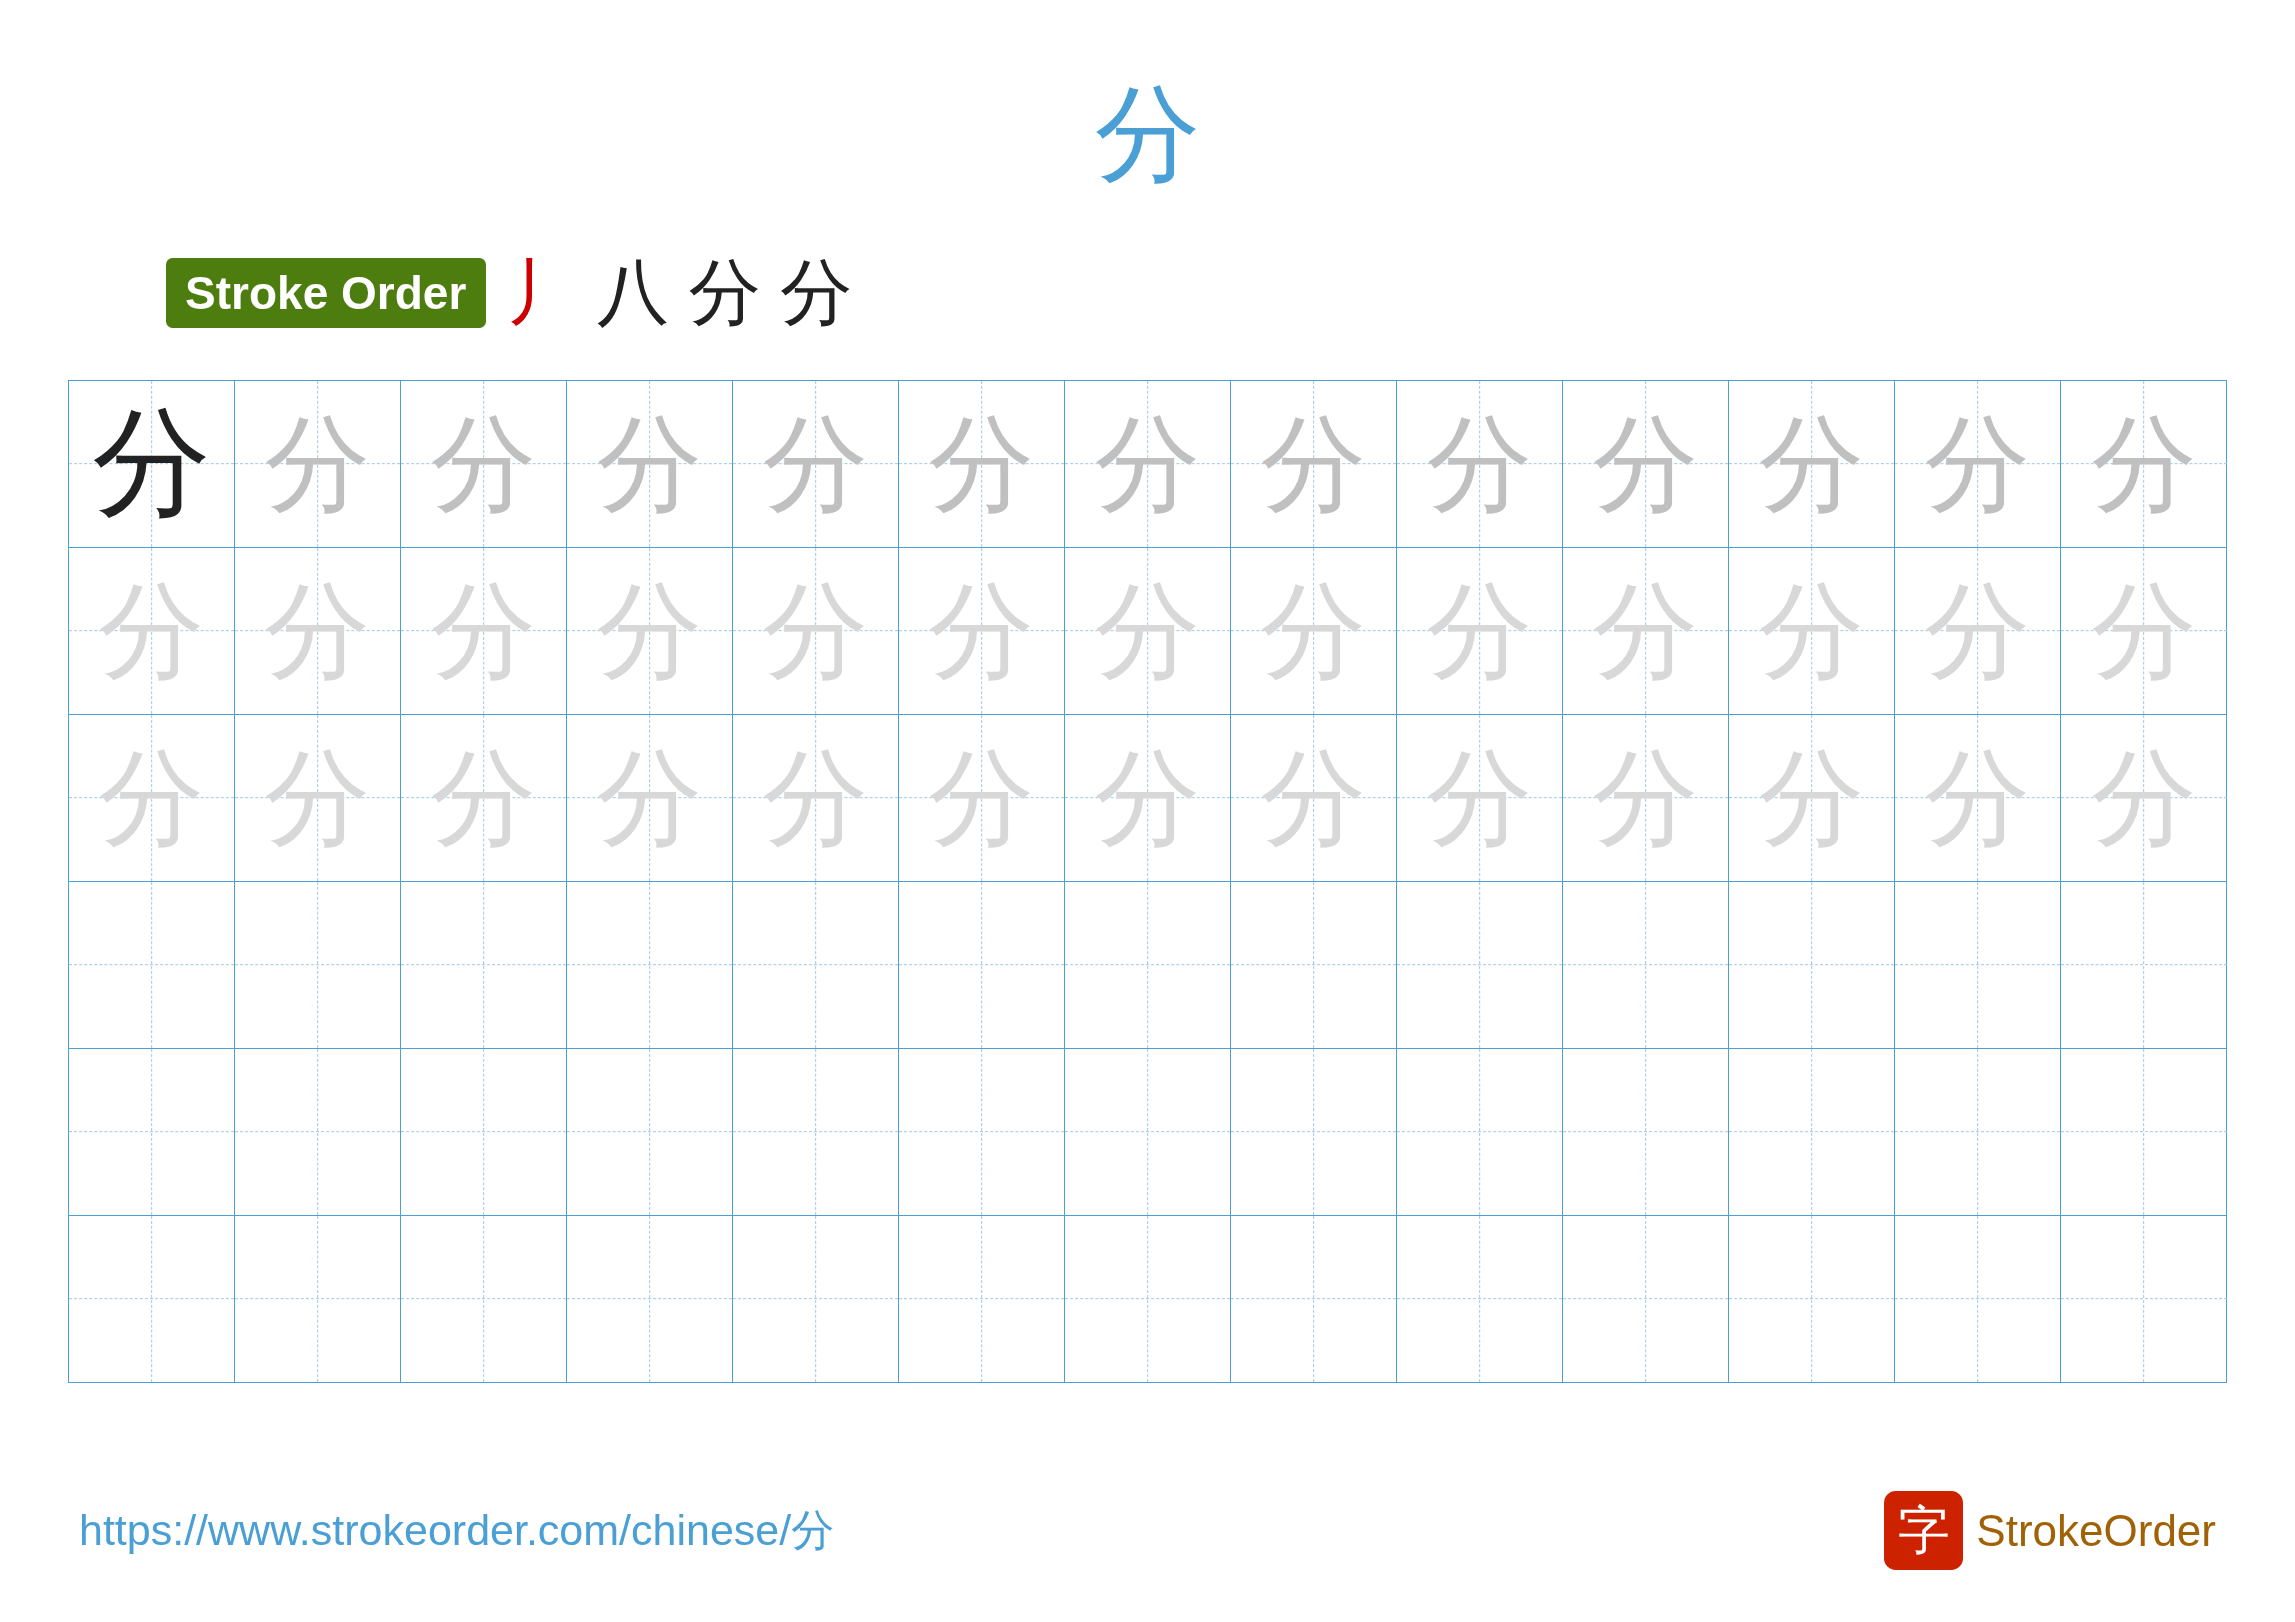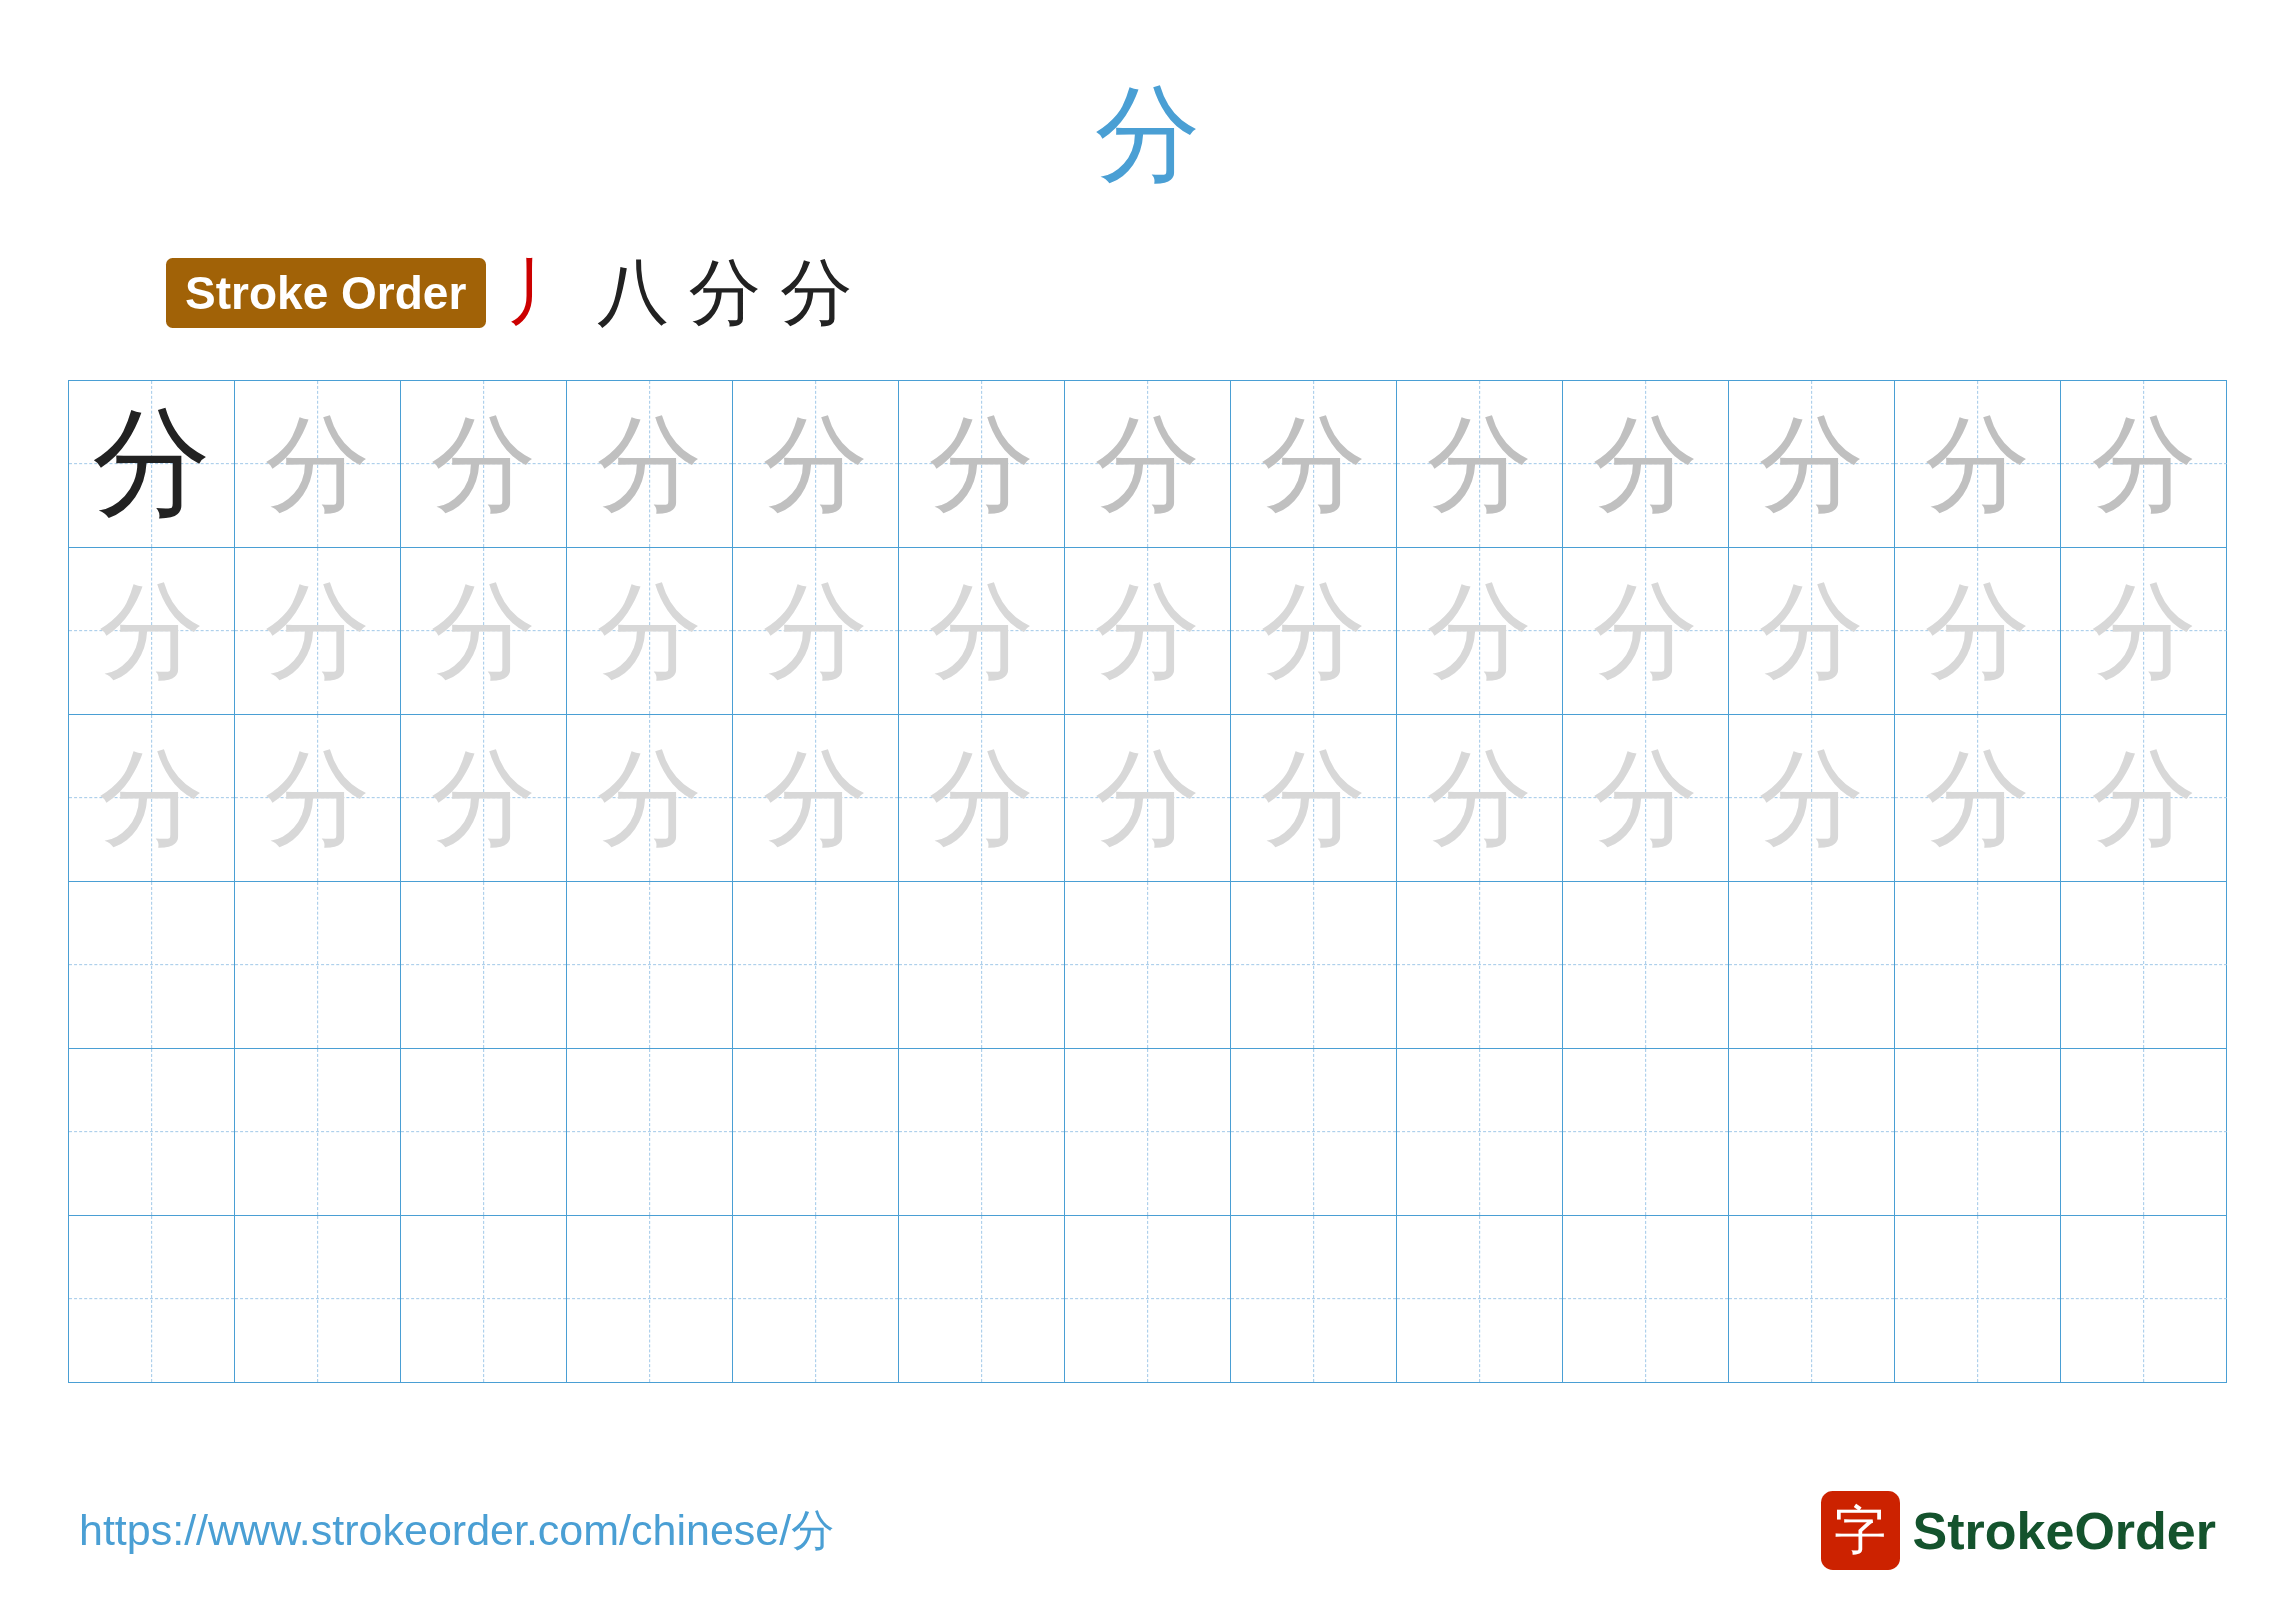--- a/index.html
+++ b/index.html
@@ -47,21 +47,21 @@
     .stroke-order-row {
       display: flex;
       align-items: center;
       gap: 19.6px;
       width: 2094px;
       margin-bottom: 39px;
       padding-left: 65px;
     }
 
     .stroke-order-badge {
-      background: #a16207;
+      background: #4d7c0f;
       color: white;
       font-size: 46px;
       font-weight: bold;
       padding: 7.9px 19.6px;
       border-radius: 6.5px;
     }
 
     .stroke-order-chars {
       display: flex;
       align-items: center;
@@ -185,23 +185,23 @@
       border-radius: 11.8px;
       display: flex;
       align-items: center;
       justify-content: center;
       font-size: 52px;
       color: white;
       font-family: serif;
     }
 
     .logo-text {
-      font-size: 52px;
-      font-weight: bold;
-      color: #14532d;
+      font-size: 44px;
+      font-weight: normal;
+      color: #a16207;
       font-family: Arial, sans-serif;
     }
   </style>
 </head>
 <body>
 
 <div class="page-container">
 
   <div class="title-row">
     <span class="title-char">分</span>

